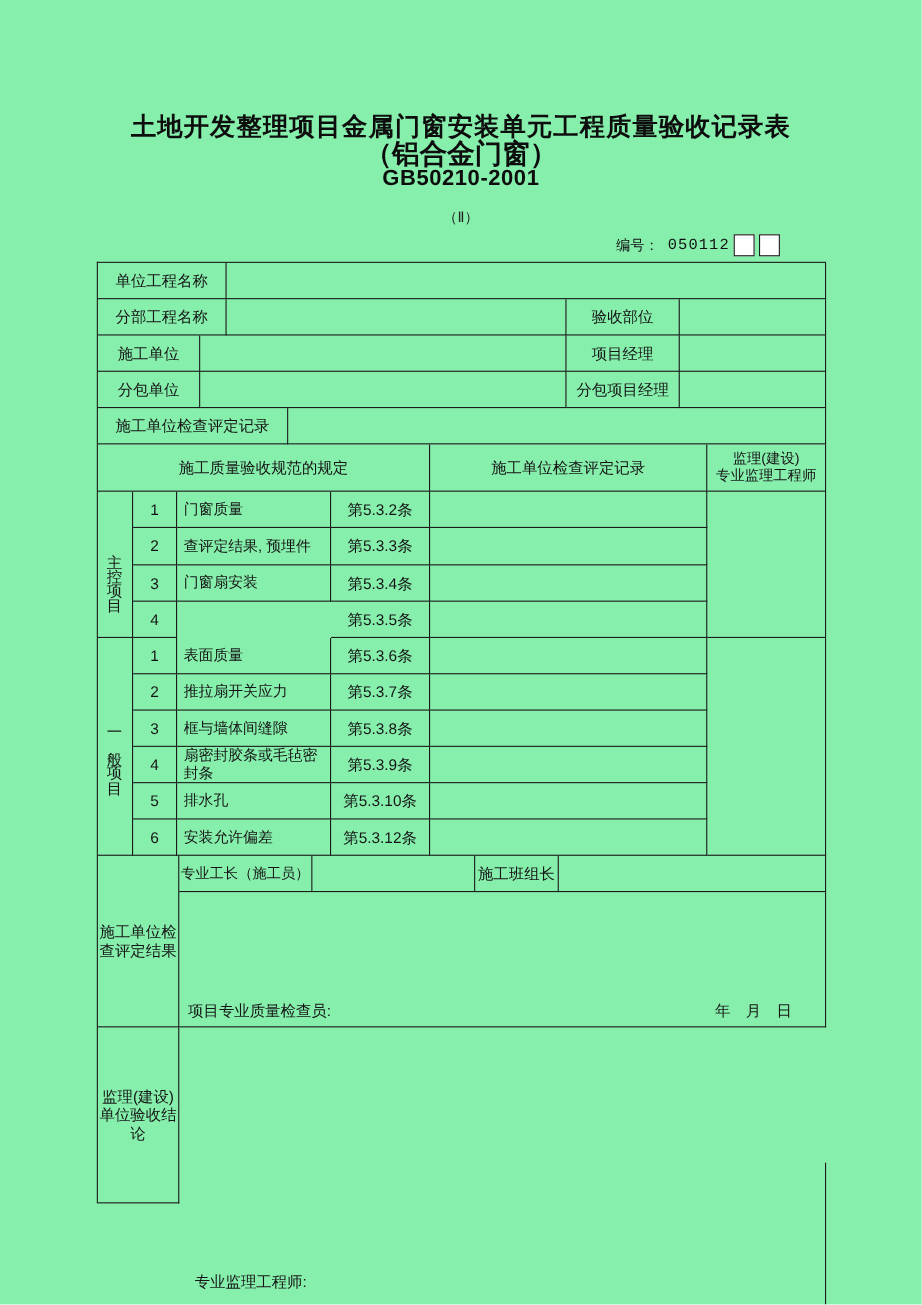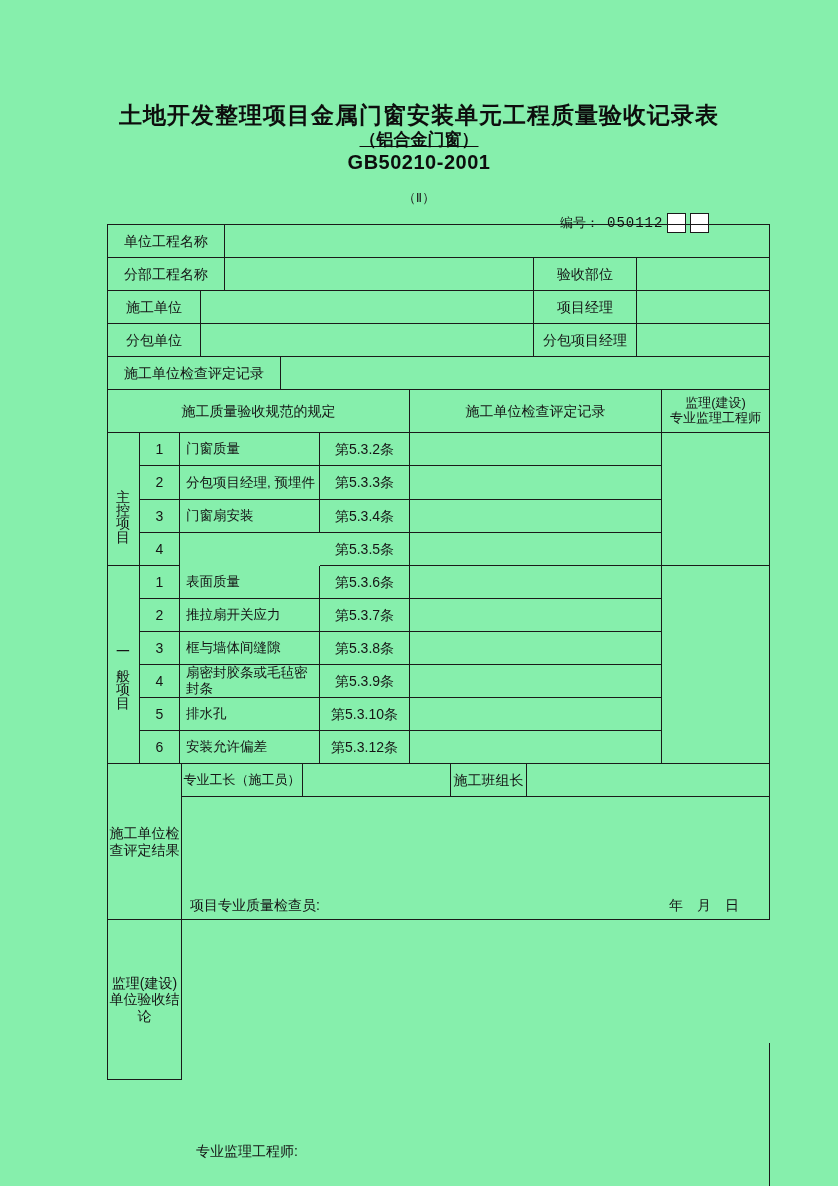--- a/index.html
+++ b/index.html
@@ -3,30 +3,30 @@
 <meta charset="utf-8">
 <style>
   html,body { margin:0; padding:0; background:#ffffff; }
   #page {
     position:relative; width:838px; height:1186px; background:#86efac;
     font-family:"Liberation Sans","DejaVu Sans",sans-serif; color:#111;
     overflow:hidden;
   }
   .titleblock { position:absolute; left:0; top:101px; width:838px; text-align:center; font-weight:bold; color:#0d0d0d; }
   .t1 { font-size:23px; line-height:28px; letter-spacing:1px; }
-  .t2 { font-size:17px; line-height:22px;text-decoration:underline; }
+  .t2 { font-size:25px; line-height:22px; }
   .t3 { font-size:20px; line-height:23px; letter-spacing:0.5px; }
   .part { position:absolute; left:0; top:189px; width:838px; text-align:center; font-size:13px; color:#222; }
   .serial { position:absolute; left:560px; top:212px; width:190px; height:22px; font-size:13px; color:#111;
             display:flex; align-items:center; }
   .serial .num { font-family:"Liberation Mono","DejaVu Sans Mono",monospace; font-size:14px; margin-left:8px; letter-spacing:1px; }
   .sbox { display:inline-block; width:19px; height:20px; border:1.5px solid #1a1a1a; margin-left:4px; background:#fff; box-sizing:border-box; }
 
-  #formtable { position:absolute; left:88px; top:224px; width:662px; height:855px;
-               border-top:1.5px solid #1a1a1a; border-left:1.5px solid #1a1a1a;margin-left:19px; }
+  #formtable { position:absolute; left:88px; top:238px; width:662px; height:855px;
+               border-top:1.5px solid #1a1a1a; border-left:1.5px solid #1a1a1a; }
   .c { position:absolute; box-sizing:border-box;
        border-right:1.5px solid #1a1a1a; border-bottom:1.5px solid #1a1a1a;
        display:flex; align-items:center; justify-content:center;
        font-size:14px; line-height:1.15; color:#151515; text-align:center; }
   .l { justify-content:flex-start; text-align:left; padding-left:6px; }
   .col2 { flex-direction:column; }
   .small { font-size:13px; }
   .name { font-size:13.5px; padding-right:3px; word-break:break-all; }
   .vlabel { writing-mode:vertical-rl; text-orientation:upright; letter-spacing:14px; margin-bottom:-14px; font-size:14px; }
   .sigcell { position:relative; }
@@ -84,21 +84,21 @@
     <div class="c" style="left:0;top:208px;width:32px;height:133px">
       <span class="vlabel">主控项目</span>
     </div>
 
     <div class="c" style="left:32px;top:208px;width:40px;height:33.25px">1</div>
     <div class="c l name" style="left:72px;top:208px;width:140px;height:33.25px">门窗质量</div>
     <div class="c" style="left:212px;top:208px;width:90px;height:33.25px">第5.3.2条</div>
     <div class="c" style="left:302px;top:208px;width:252px;height:33.25px"></div>
 
     <div class="c" style="left:32px;top:241.25px;width:40px;height:33.25px">2</div>
-    <div class="c l name" style="left:72px;top:241.25px;width:140px;height:33.25px">分包项目经理, 预埋件</div>
+    <div class="c l name" style="left:72px;top:241.25px;width:140px;height:33.25px">查评定结果, 预埋件</div>
     <div class="c" style="left:212px;top:241.25px;width:90px;height:33.25px">第5.3.3条</div>
     <div class="c" style="left:302px;top:241.25px;width:252px;height:33.25px"></div>
 
     <div class="c" style="left:32px;top:274.5px;width:40px;height:33.25px">3</div>
     <div class="c l name" style="left:72px;top:274.5px;width:140px;height:33.25px">门窗扇安装</div>
     <div class="c" style="left:212px;top:274.5px;width:90px;height:33.25px">第5.3.4条</div>
     <div class="c" style="left:302px;top:274.5px;width:252px;height:33.25px"></div>
 
     <div class="c" style="left:32px;top:307.75px;width:40px;height:33.25px">4</div>
     <div class="c" style="left:212px;top:307.75px;width:90px;height:33.25px">第5.3.5条</div>

